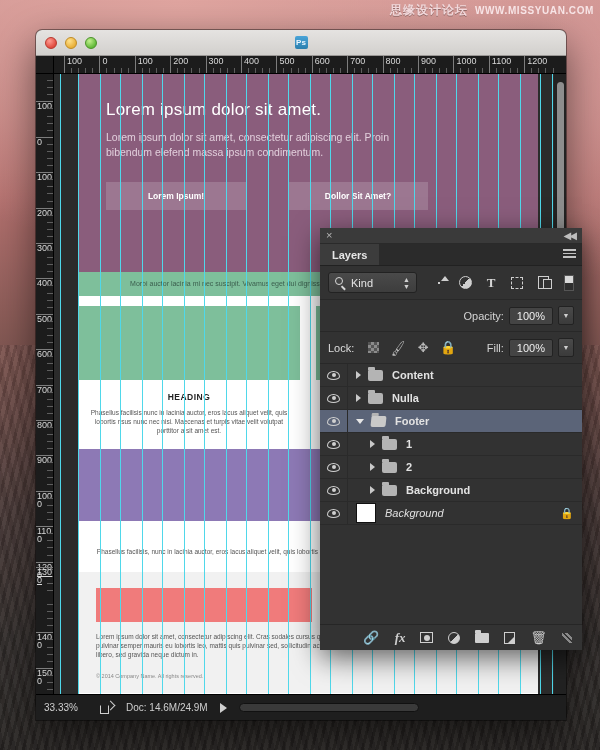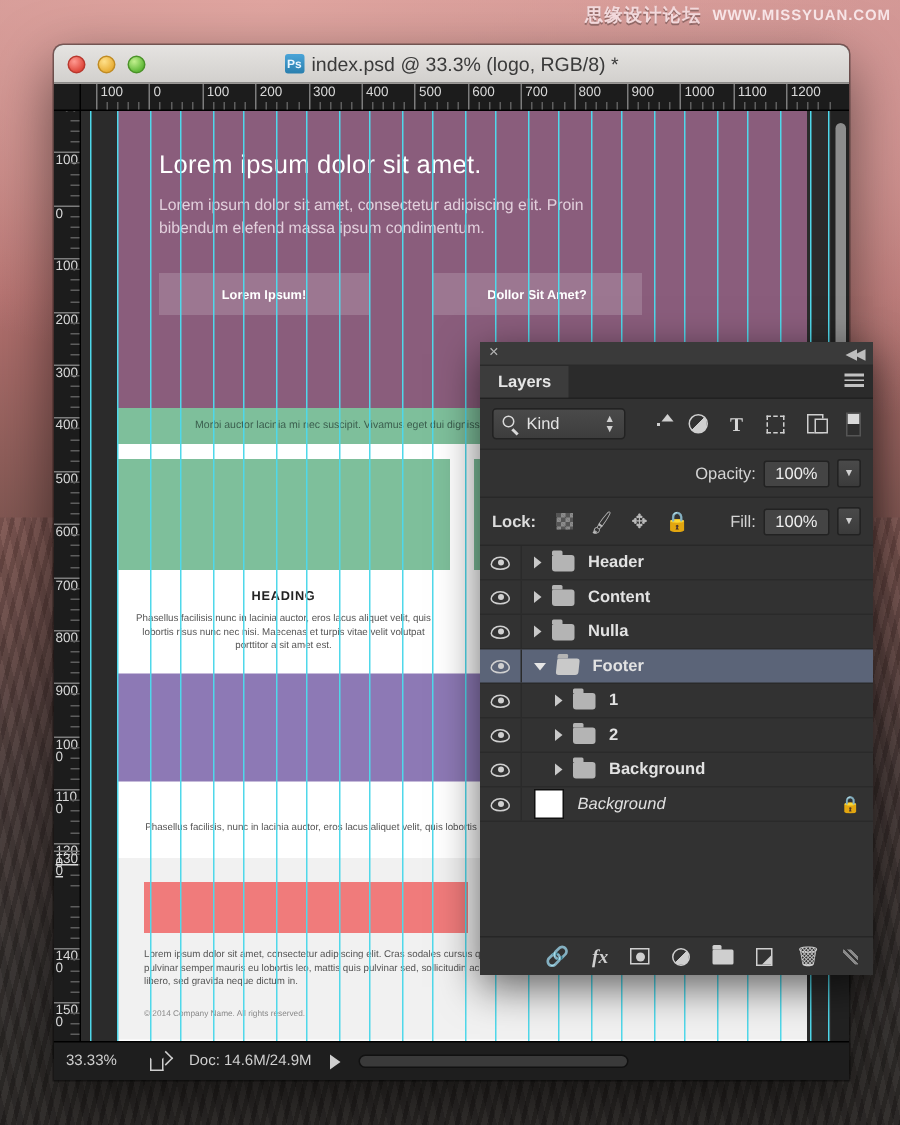--- a/index.html
+++ b/index.html
@@ -271,21 +271,21 @@
   .num-box {
     background: #444; border: 1px solid #222; border-radius: 2px;
     padding: 2px 7px; font-size: 11px; color: #eee; min-width: 40px; text-align: center;
   }
   .num-caret {
     width: 16px; height: 19px; border: 1px solid #222; border-radius: 2px;
     background: linear-gradient(180deg,#4a4a4a,#3b3b3b);
     display: flex; align-items: center; justify-content: center;
     font-size: 7px; color: #cfcfcf;
   }
-  .lock-label { font-weight: bold; color: #dcdcdc; }
+  .lock-label { font-weight: normal; color: #dcdcdc; }
   .lock-icons { display: flex; align-items: center; gap: 11px; margin-left: 5px; }
   .lk { width: 14px; height: 14px; display: flex; align-items: center; justify-content: center; color: #b9b9b9; }
   .lk-trans {
     width: 11px; height: 11px;
     background:
       linear-gradient(45deg,#8b8b8b 25%, transparent 25%, transparent 75%, #8b8b8b 75%),
       linear-gradient(45deg,#8b8b8b 25%, #555 25%, #555 75%, #8b8b8b 75%);
     background-size: 6px 6px; background-position: 0 0, 3px 3px;
   }
   .lk-brush { font-size: 13px; transform: rotate(-10deg); }
@@ -376,21 +376,20 @@
 <div id="ps-window">
 
   <div id="titlebar">
     <div class="traffic">
       <span class="tl red"></span>
       <span class="tl yellow"></span>
       <span class="tl green"></span>
     </div>
     <div id="title-text">
       <span class="ps-badge">Ps</span>
-      <span>index.psd @ 33.3% (logo, RGB/8) *</span>
     </div>
   </div>
 
   <div id="ruler-corner"></div>
   <div id="ruler-h">
       <div class="rh-tick" style="left: 10px;">100</div>
       <div class="rh-minor" style="left: 17.08px;"></div>
       <div class="rh-minor" style="left: 24.16px;"></div>
       <div class="rh-minor" style="left: 31.24px;"></div>
       <div class="rh-minor" style="left: 38.32px;"></div>
@@ -707,28 +706,20 @@
     </div>
   </div>
 
   <div id="layer-list">
       <div class="layer">
         <div class="eye-cell">
           <span class="eye"></span>
         </div>
         <span class="arrow"></span>
         <span class="folder"></span>
-        <span class="layer-name">Header</span>
-      </div>
-      <div class="layer">
-        <div class="eye-cell">
-          <span class="eye"></span>
-        </div>
-        <span class="arrow"></span>
-        <span class="folder"></span>
         <span class="layer-name">Content</span>
       </div>
       <div class="layer">
         <div class="eye-cell">
           <span class="eye"></span>
         </div>
         <span class="arrow"></span>
         <span class="folder"></span>
         <span class="layer-name">Nulla</span>
       </div>

